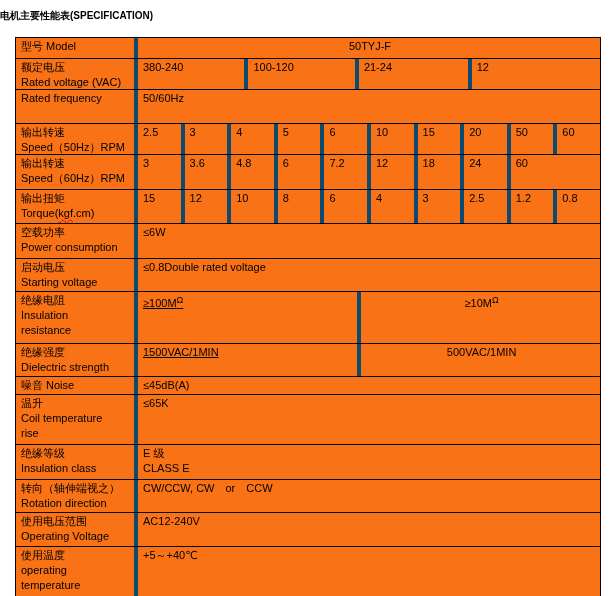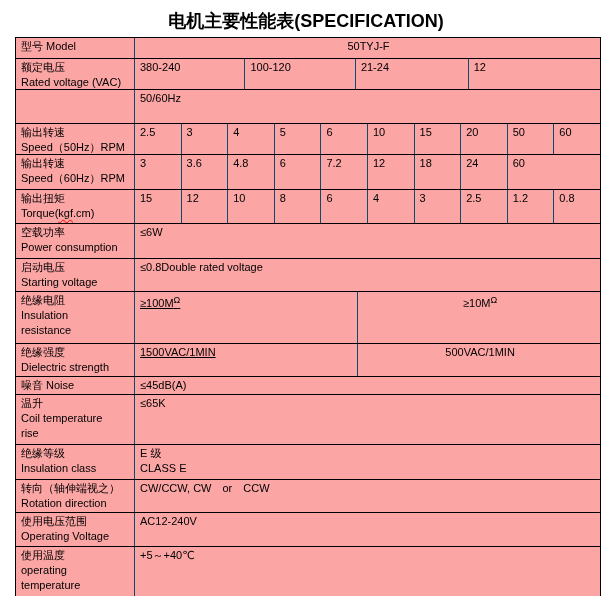--- a/index.html
+++ b/index.html
@@ -3,35 +3,35 @@
 <meta charset="utf-8">
 <style>
   html,body{margin:0;padding:0;background:#fff;}
   body{
     width:616px;height:596px;position:relative;
     font-family:"Liberation Sans","DejaVu Sans",sans-serif;
     font-size:11px;color:#000;-webkit-font-smoothing:antialiased;
   }
   .title{
     position:absolute;top:9px;left:0;width:612px;
-    text-align:center;font-weight:bold;font-size:18px;
+    font-weight:bold;font-size:10px;
   }
   .spec-table{
     position:absolute;top:37px;left:15px;width:586px;
-    border:1px solid #000;box-sizing:border-box;background:#fca5a5;
+    border:1px solid #000;box-sizing:border-box;background:#f97316;
   }
   .row{display:flex;box-sizing:border-box;border-top:1px solid #000;}
   .row:first-child{border-top:none;}
   .lbl{
     flex:0 0 118px;width:118px;box-sizing:border-box;
     padding:1px 3px 0 5px;overflow:hidden;
   }
   .vals{flex:1 1 auto;display:flex;min-width:0;}
   .cell{
-    box-sizing:border-box;border-left:1px solid #0c4a6e;
+    box-sizing:border-box;border-left:4px solid #0c4a6e;
     padding:1px 3px 0 5px;overflow:hidden;
   }
   .ln{display:block;line-height:15px;white-space:nowrap;}
   .cell,.vals .cell{line-height:15px;}
   .c-full{width:100%;}
   .c-v1{width:23.7%;}.c-v2{width:23.7%;}.c-v3{width:24.2%;}.c-v4{width:28.4%;}
   .c-10{width:10%;}
   .c-h1{width:47.9%;text-decoration:underline;}.c-h2{width:52.1%;text-align:center;}
   .center{text-align:center;}
   .sup{font-size:9px;vertical-align:4px;}
@@ -69,20 +69,21 @@
       <div class="vals">
         <div class="cell c-v1">380-240</div>
         <div class="cell c-v2">100-120</div>
         <div class="cell c-v3">21-24</div>
         <div class="cell c-v4">12</div>
       </div>
     </div>
 
     <div class="row" style="height:34px">
       <div class="lbl">
+        <span class="ln">Rated frequency</span>
       </div>
       <div class="vals">
         <div class="cell c-full">50/60Hz</div>
       </div>
     </div>
 
     <div class="row" style="height:31px">
       <div class="lbl">
         <span class="ln">输出转速</span>
         <span class="ln">Speed（50Hz）RPM</span>

